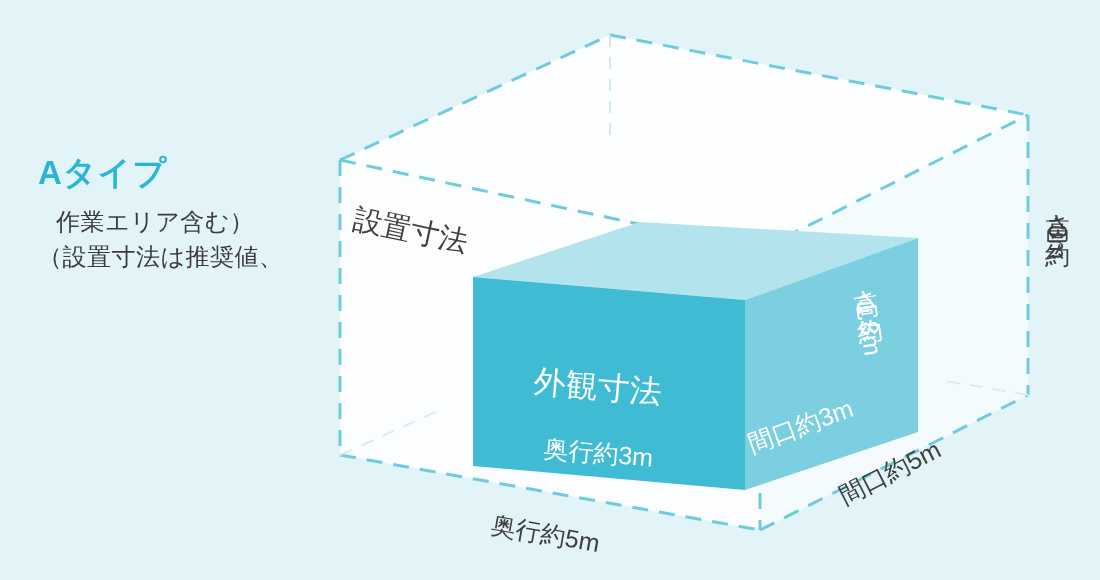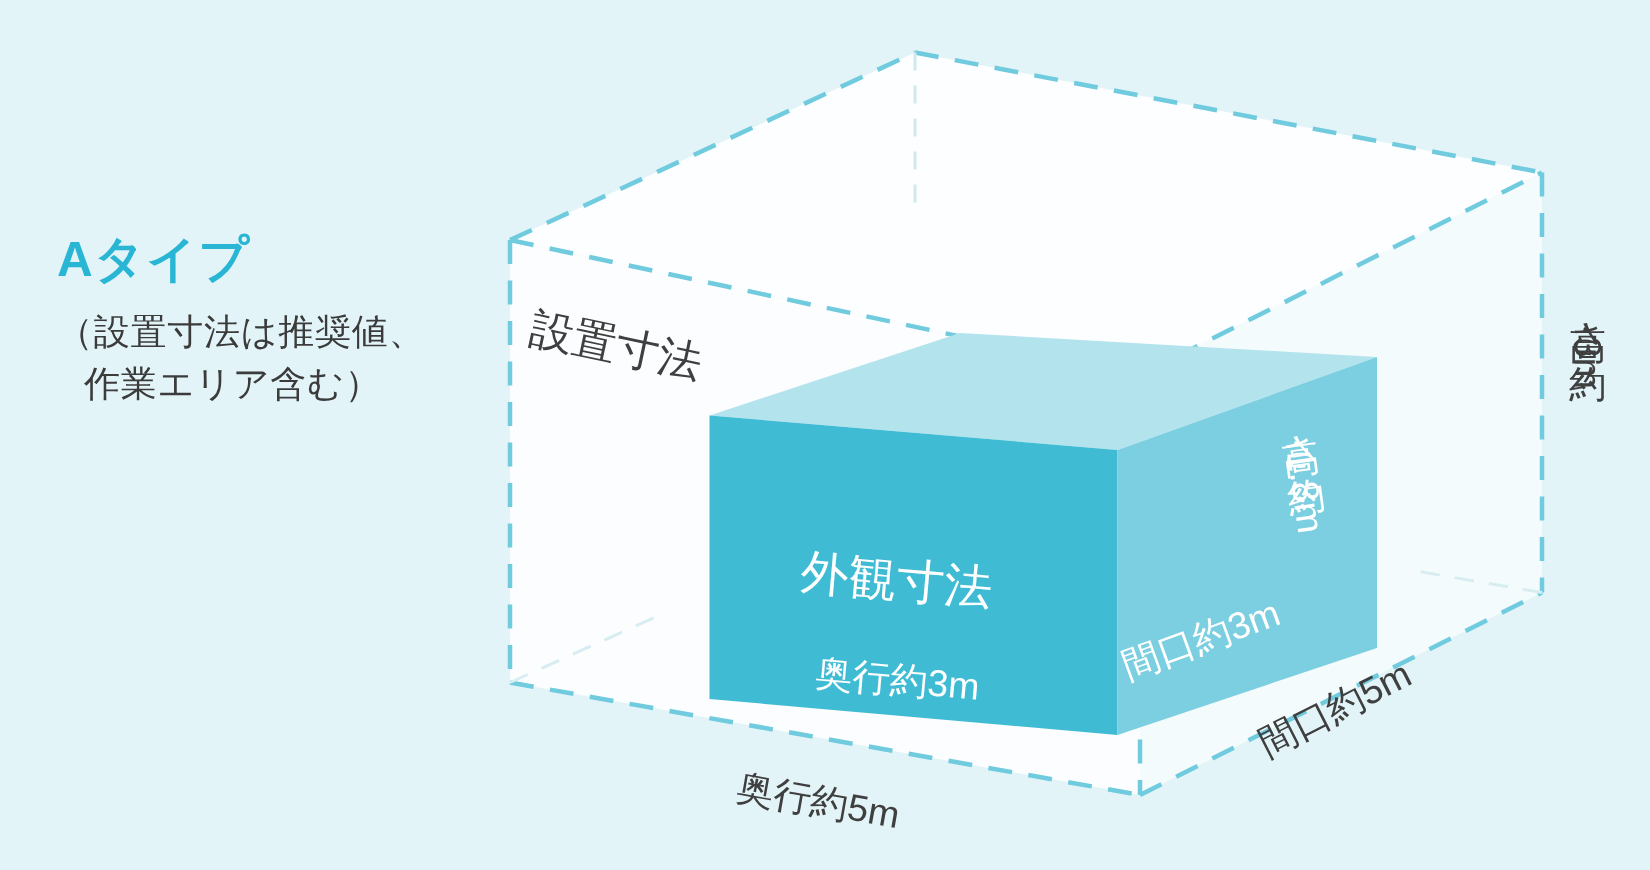--- a/index.html
+++ b/index.html
@@ -67,22 +67,22 @@
   }
 </style>
 </head>
 <body>
 
 <div id="diagram-root">
 
   <div class="legend">
     <p class="legend-title">Aタイプ</p>
     <p class="legend-note">
+      <span class="legend-note-line indent">作業エリア含む）</span>
       <span class="legend-note-line">（設置寸法は推奨値、</span>
-      <span class="legend-note-line indent">作業エリア含む）</span>
     </p>
   </div>
 
   <svg class="scene" viewBox="0 0 1100 580">
 
     <g>
 
       <polygon points="340,160 760,250 760,530 340,455" fill="#fbfdfe"></polygon>
       <polygon points="760,250 1028,115 1028,395 760,530" fill="#f4fbfc"></polygon>
       <polygon points="340,160 610,35 1028,115 760,250" fill="#fdfeff"></polygon>

